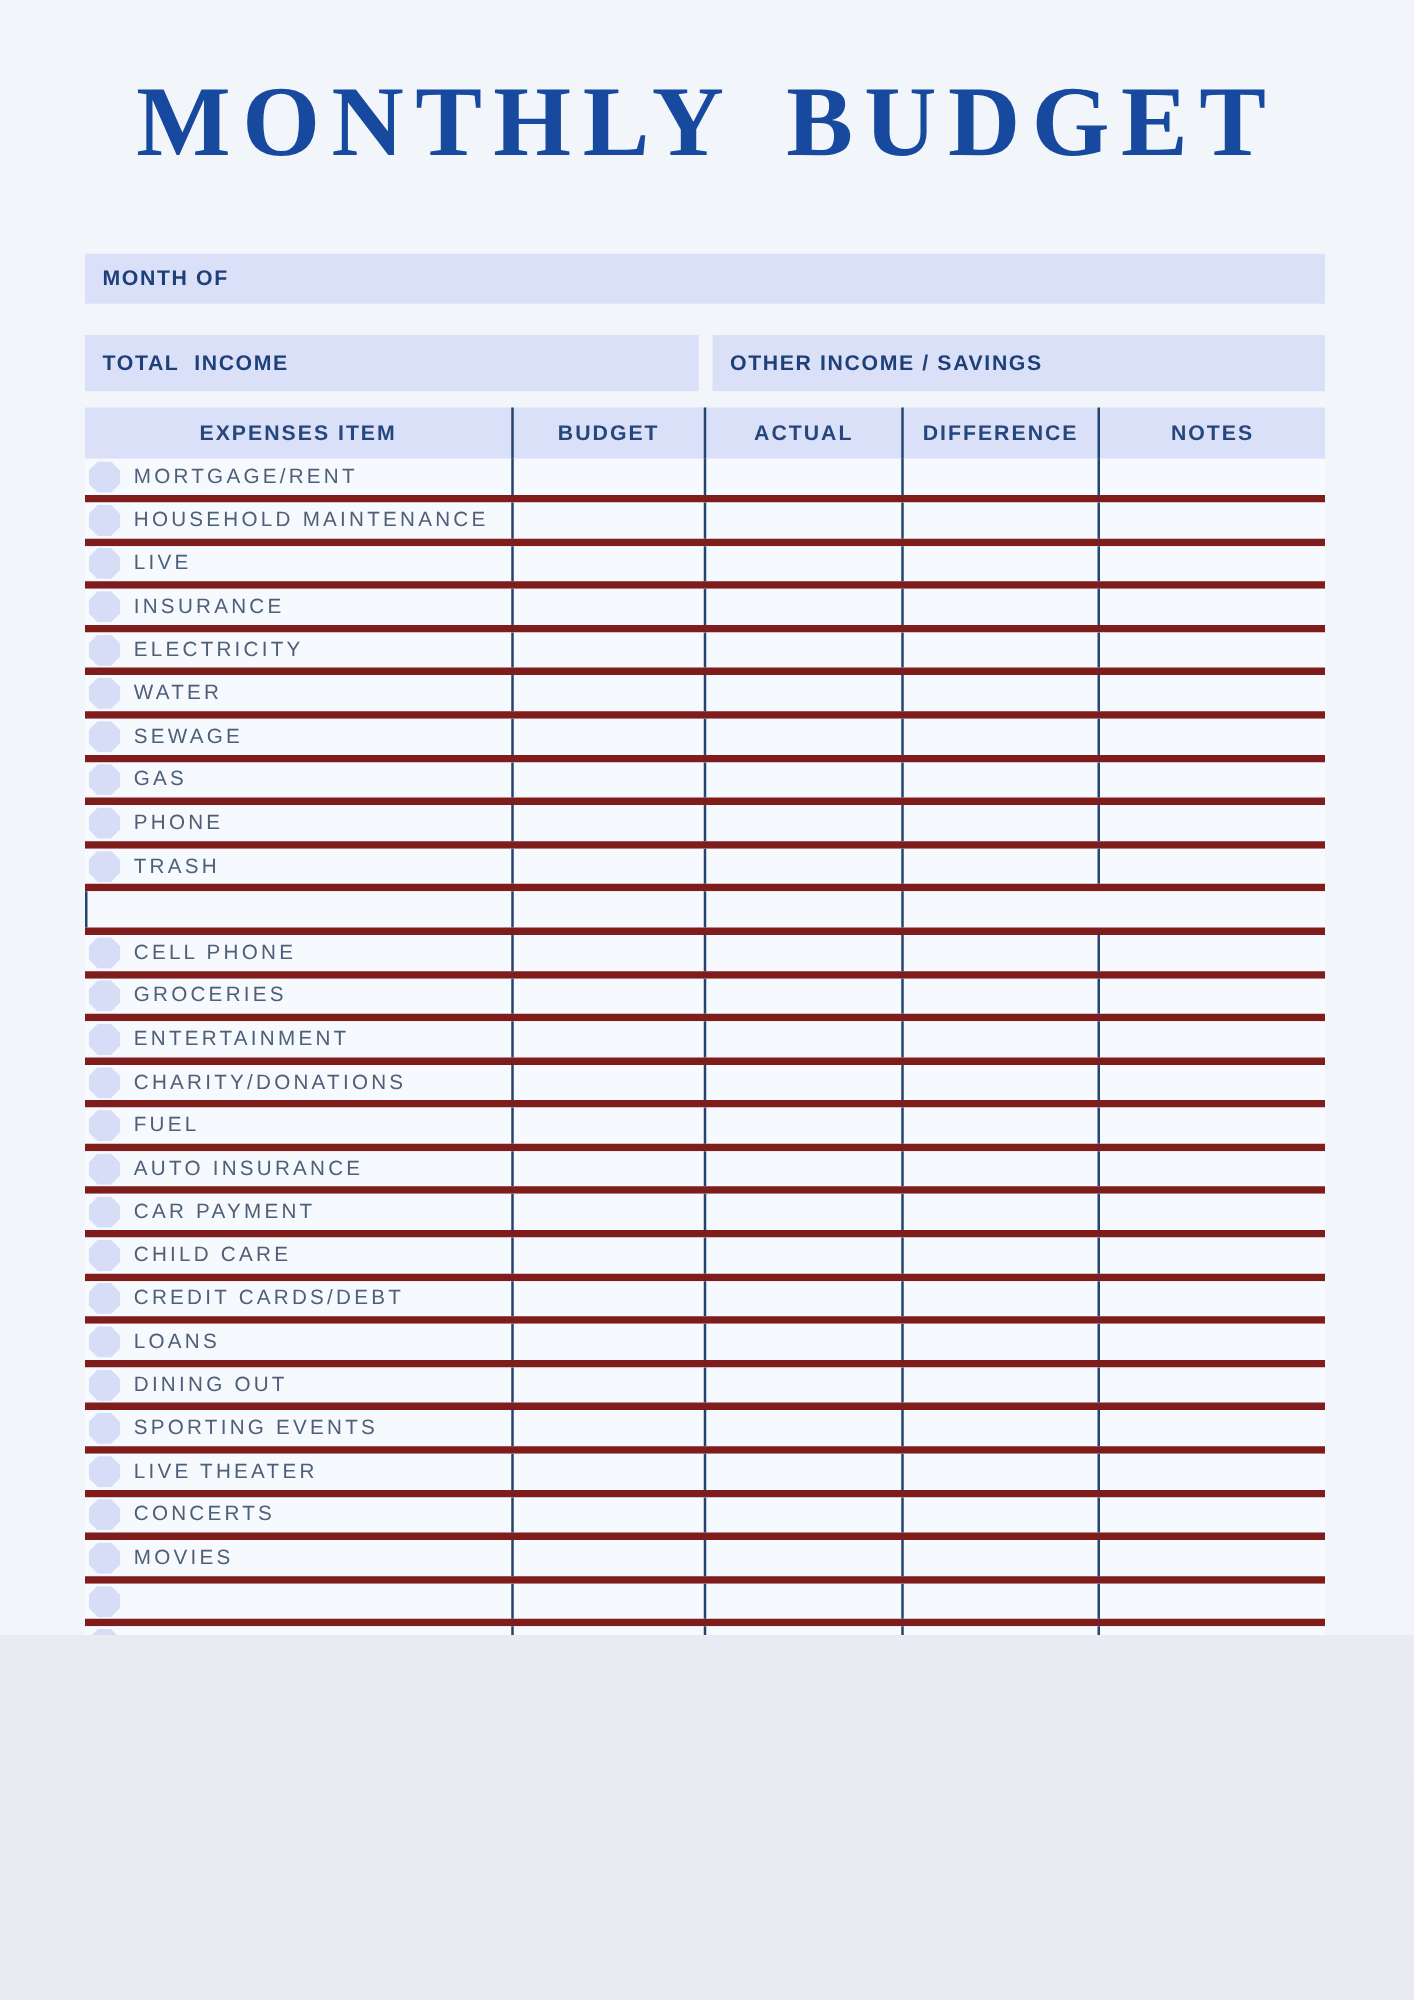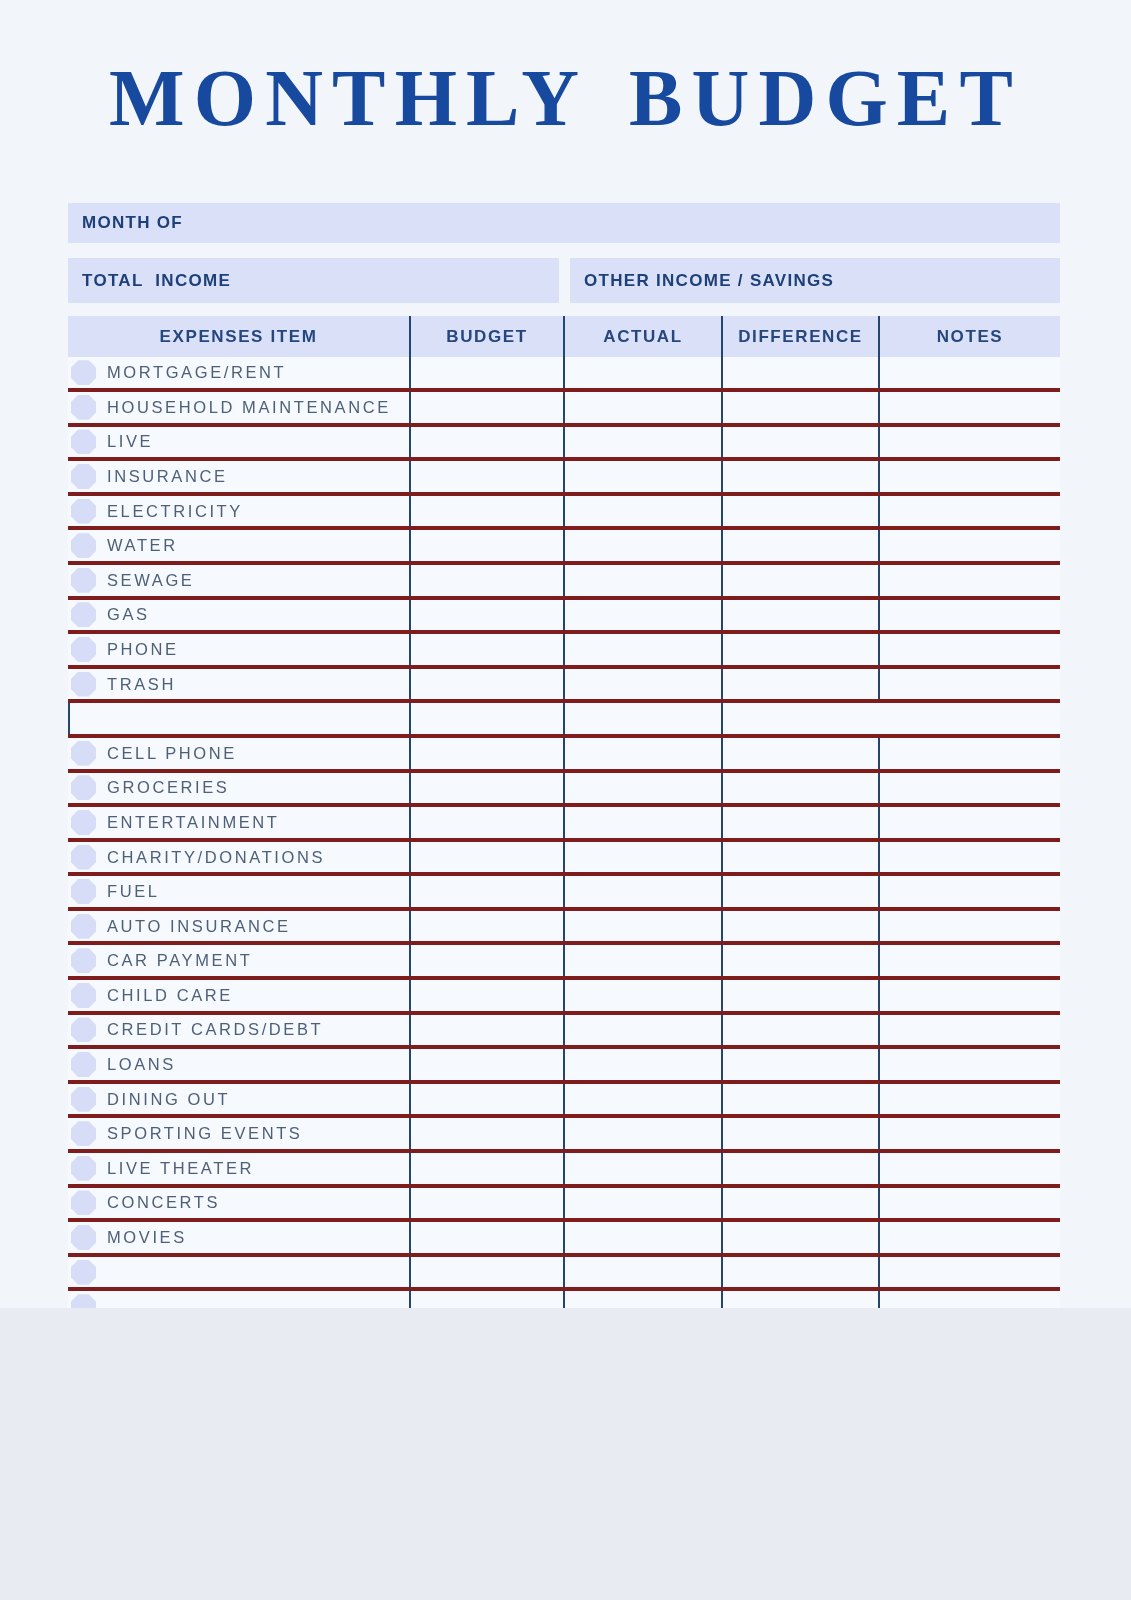--- a/index.html
+++ b/index.html
@@ -27,21 +27,21 @@
   .bar { background:#dae0f7; display:flex; align-items:center; }
   .bar-label {
     padding-left:14px;
     color:#1e4078;
     font-weight:700;
     font-size:17px;
     letter-spacing:1.3px;
     white-space:pre;
   }
   .month-bar { margin-top:62px; height:40px; }
-  .income-row { display:flex; margin-top:15px; }
+  .income-row { display:flex; margin-top:25px; }
   .income-bar-left  { width:491px; height:45px; }
   .income-bar-right { width:490px; height:45px; margin-left:11px; }
 
   .budget-table { margin-top:13px; }
   .grid-row {
     display:grid;
     grid-template-columns:341px 154px 158px 157px 182px;
     box-sizing:border-box;
   }
   .thead {
@@ -51,21 +51,21 @@
   .th {
     display:flex; align-items:center; justify-content:center;
     color:#26477e; font-weight:700; font-size:17px; letter-spacing:1.6px;
     box-sizing:border-box;
   }
   .vline { border-left:2px solid #25456f; }
 
   .trow {
     height:34.6px;
     background:#f6f9fd;
-    border-bottom:4px solid #7f1d1d;
+    border-bottom:6px solid #7f1d1d;
   }
   .cell { box-sizing:border-box; }
   .item-cell {
     display:flex; align-items:center;
     padding-left:3px;
   }
   .bullet {
     flex:none;
     width:25px; height:25px;
     background:#d7ddf6;

